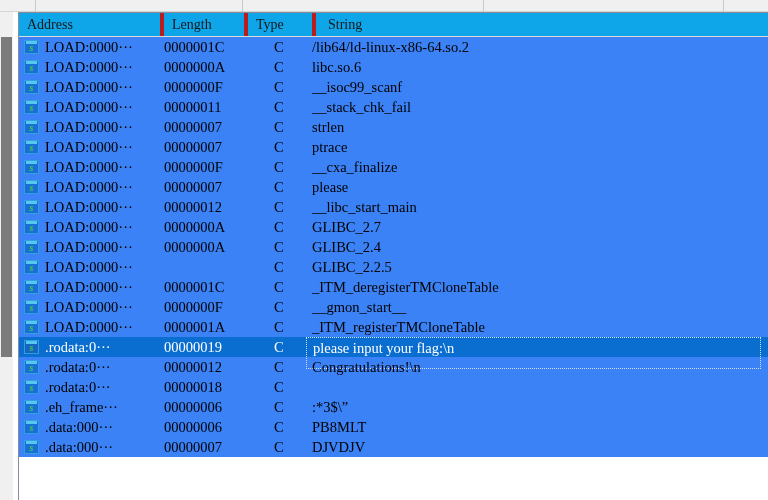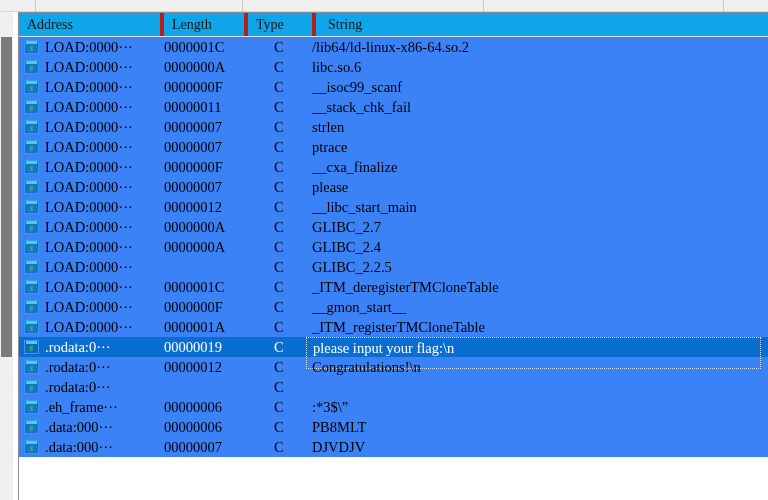--- a/index.html
+++ b/index.html
@@ -291,20 +291,21 @@
         <div class="row">
           <span class="sicon"></span>
           <div class="cell c-addr txt">.rodata:0···</div>
           <div class="cell c-len txt">00000012</div>
           <div class="cell c-type txt">C</div>
           <div class="cell c-str txt">Congratulations!\n</div>
         </div>
         <div class="row">
           <span class="sicon"></span>
           <div class="cell c-addr txt">.rodata:0···</div>
+          <div class="cell c-len txt">00000018</div>
           <div class="cell c-type txt">C</div>
         </div>
         <div class="row">
           <span class="sicon"></span>
           <div class="cell c-addr txt">.eh_frame···</div>
           <div class="cell c-len txt">00000006</div>
           <div class="cell c-type txt">C</div>
           <div class="cell c-str txt">:*3$\”</div>
         </div>
         <div class="row">

